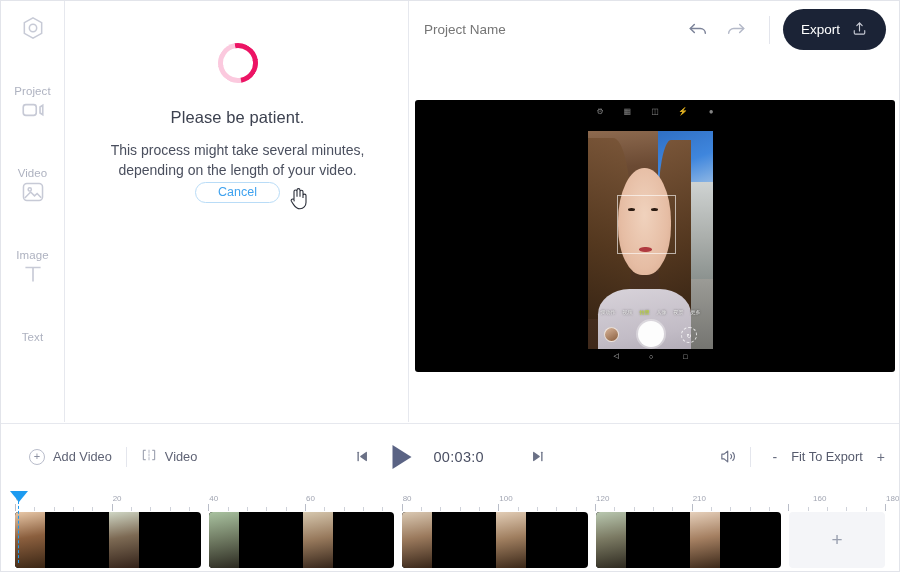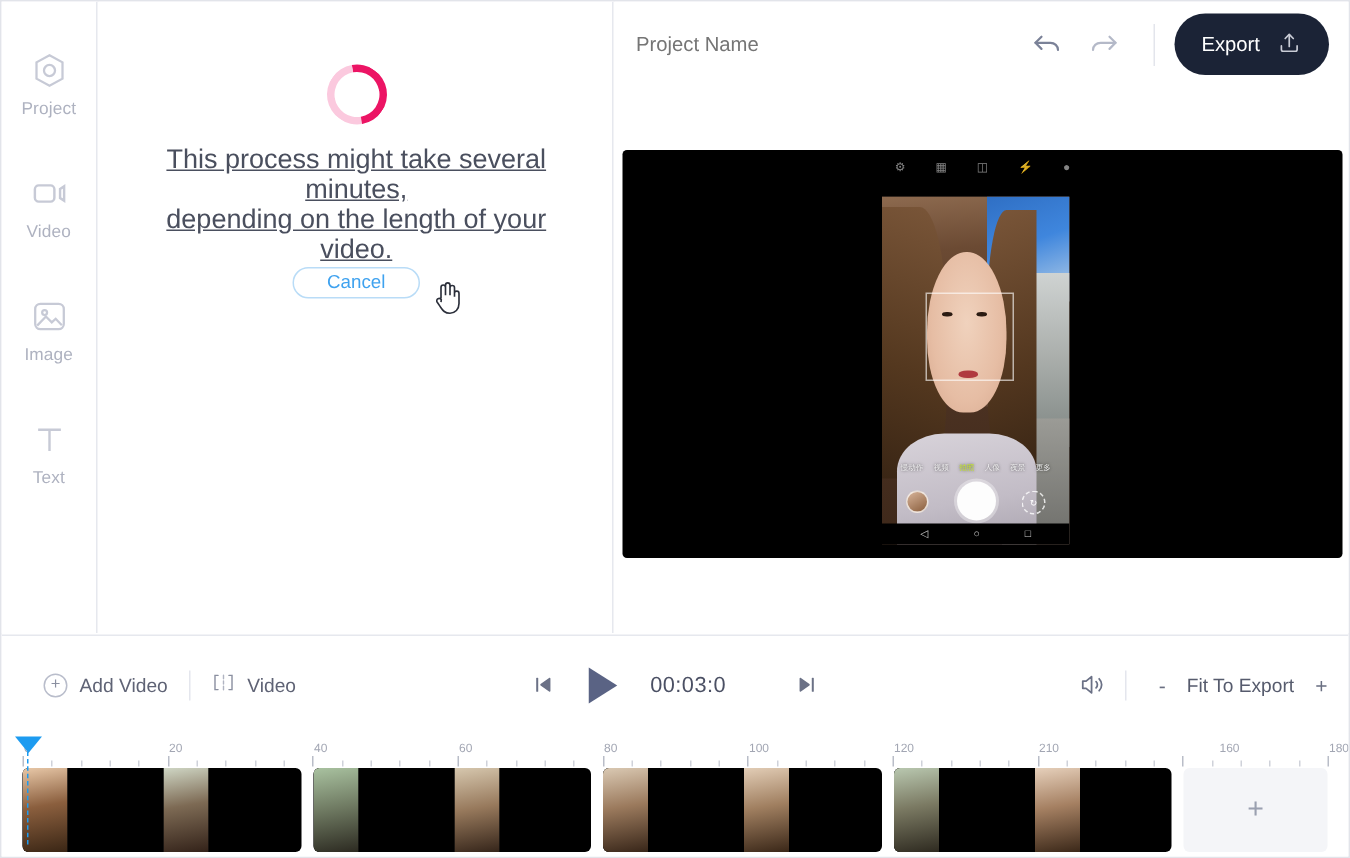--- a/index.html
+++ b/index.html
@@ -22,21 +22,21 @@
     position: absolute; left: 0; top: 0;
     width: 64px; height: 421px;
     background: #ffffff;
     border-right: 1px solid #e6e8ee;
     padding-top: 14px;
   }
   .side-item {
     position: relative;
     height: 82px;
     display: flex; flex-direction: column;
-    align-items: center; justify-content: center;
+    align-items: center; justify-content: space-between;
     gap: 7px;
     cursor: pointer;
     user-select: none;
   }
   .side-item .si-icon {
     width: 26px; height: 26px;
     display: flex; align-items: center; justify-content: center;
     color: #c7cad6;
   }
   .side-item .si-label {
@@ -77,26 +77,25 @@
     transform: rotate(35deg);
   }
   .loading-title {
     margin-top: 25px;
     font-size: 16.5px;
     color: #3d4250;
     letter-spacing: .1px;
   }
   .loading-sub {
     margin-top: 13px;
-    font-size: 18px;
+    font-size: 14px;
     color: #4a4f5e;
     line-height: 20px;
     text-align: center;
     width: 300px;
-    text-decoration: underline;
   }
   .cancel-btn {
     margin-top: 2px;
     padding: 2px 22px 3px;
     border: 1px solid #b9dcf7;
     border-radius: 14px;
     background: #ffffff;
     color: #3fa2ef;
     font-size: 12.5px;
     font-family: "Liberation Sans", sans-serif;
@@ -449,20 +448,21 @@
           <path d="M5 6h14M12 6v13"></path>
         </svg>
       </span>
       <span class="si-label">Text</span>
     </div>
   </div>
 
   <div class="work-area">
     <div class="loading-box">
       <div class="spinner"></div>
+      <div class="loading-title">Please be patient.</div>
       <div class="loading-sub">
         <div>This process might take several minutes,</div>
         <div>depending on the length of your video.</div>
       </div>
       <button class="cancel-btn">Cancel</button>
     </div>
 
     <svg class="cursor-hand" viewBox="0 0 20 24">
       <path d="M6 12V4.6c0-.9.7-1.6 1.5-1.6S9 3.7 9 4.6v5.2m0 0V3.2c0-.9.7-1.6 1.5-1.6s1.5.7 1.5 1.6v6.6m0-.4V4.8c0-.9.7-1.5 1.5-1.5s1.5.6 1.5 1.5v6.1m0-2.3c0-.9.7-1.5 1.5-1.5s1.5.6 1.5 1.5v6.8c0 3.7-2.6 6.4-6 6.4-3.5 0-4.6-1.6-6.4-4.2l-2.2-3.3c-.5-.8-.2-1.7.6-2.1.8-.4 1.7-.1 2.2.6L6 14.4" fill="#ffffff" stroke="#2b2f3a" stroke-width="1.1" stroke-linejoin="round"></path>
     </svg>

